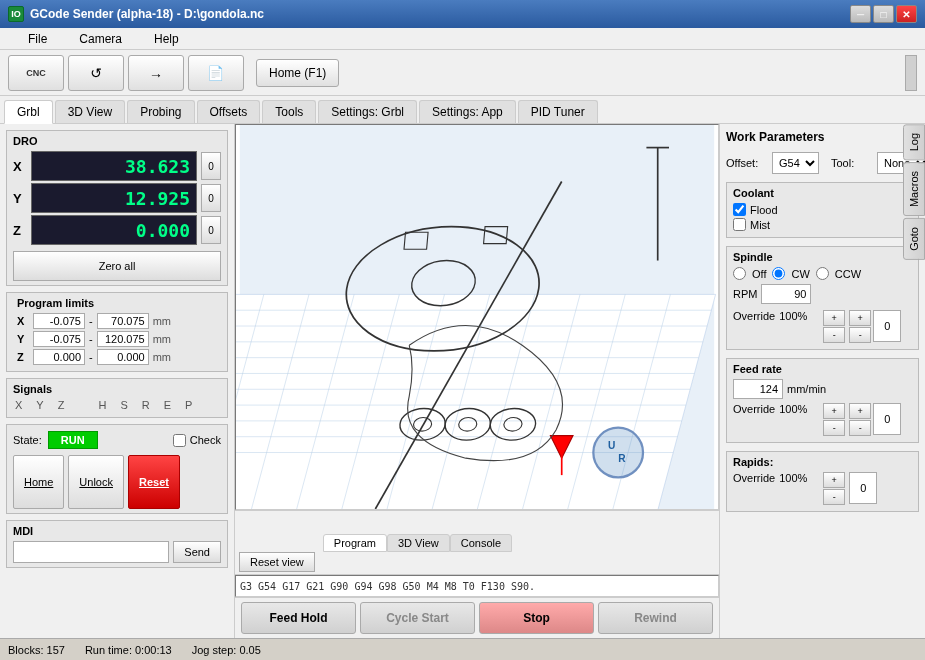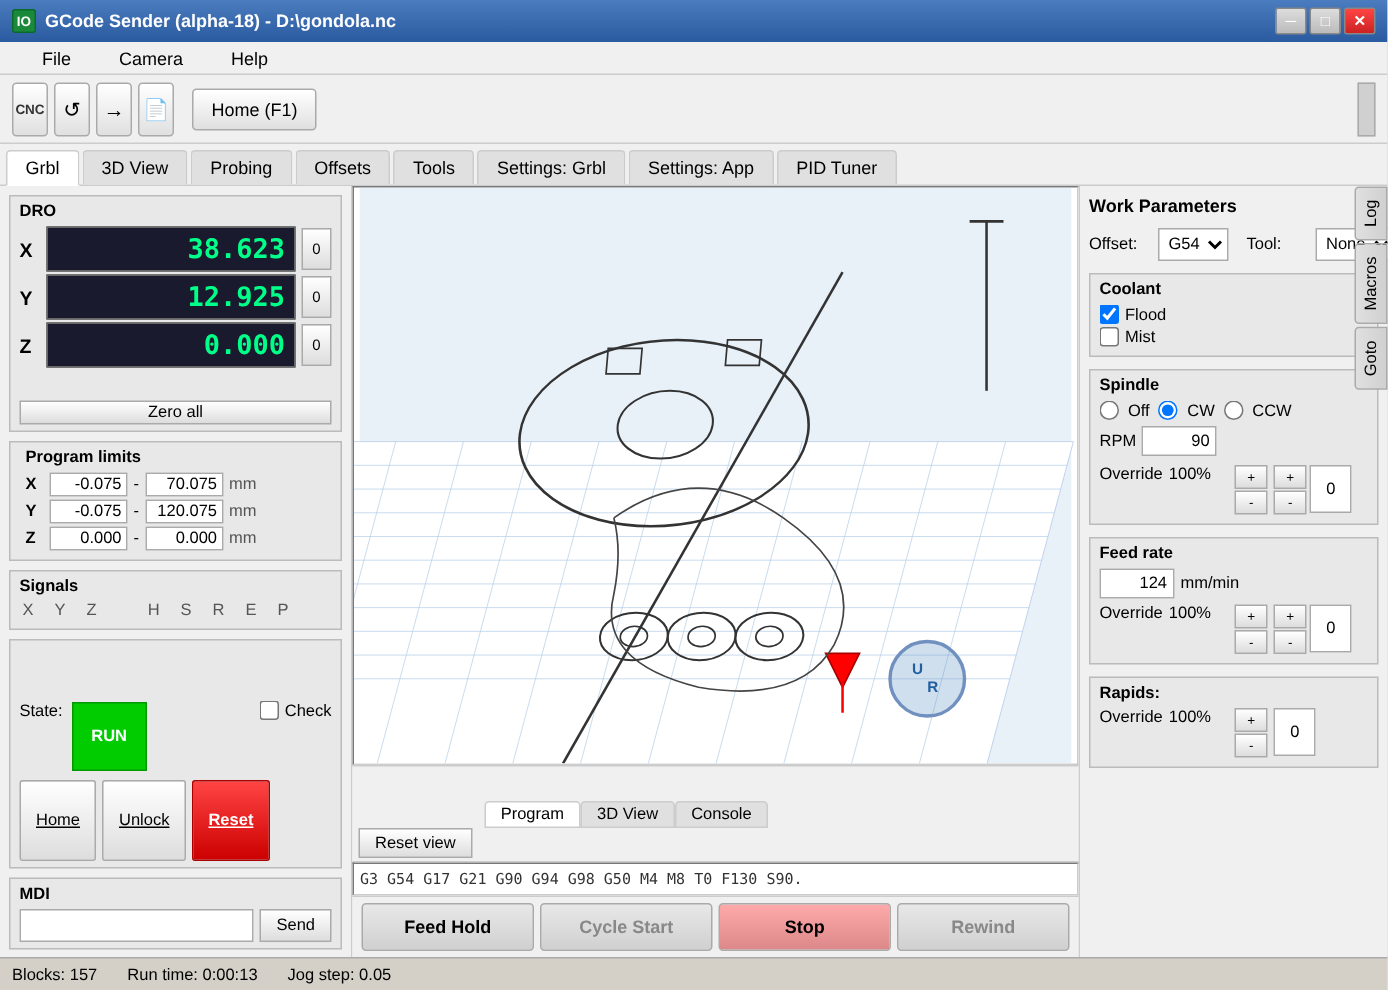--- a/index.html
+++ b/index.html
@@ -12,21 +12,21 @@
     #title-bar-controls { display: flex; gap: 2px; }
     .tb-btn { width: 21px; height: 18px; background: linear-gradient(to bottom, #ddd, #bbb); border: 1px solid #888; border-radius: 2px; cursor: pointer; display: flex; align-items: center; justify-content: center; font-size: 10px; }
     .tb-btn.close { background: linear-gradient(to bottom, #f44, #c22); color: white; }
 
     
     #menu-bar { background: #f0f0f0; border-bottom: 1px solid #ccc; height: 22px; display: flex; align-items: center; padding: 0 20px; gap: 16px; }
     .menu-item { padding: 2px 8px; cursor: pointer; font-size: 12px; }
 
     
     #toolbar { background: #f0f0f0; border-bottom: 1px solid #ccc; height: 46px; display: flex; align-items: center; padding: 4px 8px; gap: 4px; }
-    .toolbar-btn { width: 24px; height: 36px; background: linear-gradient(to bottom, #fff, #e0e0e0); border: 1px solid #aaa; border-radius: 3px; cursor: pointer; display: flex; align-items: center; justify-content: center; font-size: 14px; }
+    .toolbar-btn { width: 56px; height: 36px; background: linear-gradient(to bottom, #fff, #e0e0e0); border: 1px solid #aaa; border-radius: 3px; cursor: pointer; display: flex; align-items: center; justify-content: center; font-size: 14px; }
     .toolbar-btn.cnc { background: linear-gradient(to bottom, #fff, #e0e0e0); font-size: 9px; font-weight: bold; color: #333; }
     #home-btn { height: 28px; padding: 0 12px; background: linear-gradient(to bottom, #fff, #e0e0e0); border: 1px solid #aaa; border-radius: 3px; cursor: pointer; font-size: 12px; margin-left: 8px; }
 
     
     #tabs { background: #f0f0f0; border-bottom: 1px solid #ccc; height: 28px; display: flex; align-items: flex-end; padding: 0 4px; }
     .tab { padding: 4px 12px; border: 1px solid #ccc; border-bottom: none; background: #e0e0e0; cursor: pointer; font-size: 12px; margin-right: 2px; border-radius: 3px 3px 0 0; }
     .tab.active { background: white; border-bottom: 1px solid white; position: relative; top: 1px; }
 
     
     #main { display: flex; height: calc(660px - 28px - 22px - 46px - 28px - 22px); background: #f0f0f0; }
@@ -34,40 +34,40 @@
     
     #left-panel { width: 235px; background: #f0f0f0; border-right: 1px solid #ccc; padding: 6px; display: flex; flex-direction: column; gap: 6px; overflow: hidden; }
 
     
     #dro-section { background: #e8e8e8; border: 1px solid #bbb; padding: 4px 6px; }
     #dro-title { font-weight: bold; font-size: 11px; margin-bottom: 4px; }
     .dro-row { display: flex; align-items: center; margin-bottom: 2px; gap: 4px; }
     .dro-label { width: 14px; font-weight: bold; font-size: 13px; }
     .dro-value { flex: 1; background: #1a1a2e; color: #00ff88; font-family: monospace; font-size: 18px; font-weight: bold; text-align: right; padding: 2px 6px; border: 1px solid #666; height: 30px; display: flex; align-items: center; justify-content: flex-end; }
     .dro-zero-btn { width: 20px; height: 28px; background: linear-gradient(to bottom, #fff, #ddd); border: 1px solid #aaa; cursor: pointer; font-size: 10px; display: flex; align-items: center; justify-content: center; }
-    #zero-all-btn { width: 100%; height: 16px; background: linear-gradient(to bottom, #fff, #ddd); border: 1px solid #aaa; cursor: pointer; font-size: 11px; margin-top: 20px; }
+    #zero-all-btn { width: 100%; height: 30px; background: linear-gradient(to bottom, #fff, #ddd); border: 1px solid #aaa; cursor: pointer; font-size: 11px; margin-top: 4px; }
 
     
     #limits-section { background: #e8e8e8; border: 1px solid #bbb; padding: 4px 10px; }
     #limits-title { font-weight: bold; font-size: 11px; margin-bottom: 4px; }
     .limits-row { display: flex; align-items: center; gap: 4px; font-size: 11px; margin-bottom: 2px; }
     .limits-axis { width: 12px; font-weight: bold; }
     .limits-val { width: 52px; background: white; border: 1px solid #aaa; padding: 1px 3px; text-align: right; font-size: 11px; }
     .limits-sep { font-size: 11px; }
     .limits-unit { font-size: 11px; color: #555; }
 
     
     #signals-section { background: #e8e8e8; border: 1px solid #bbb; padding: 4px 6px; }
     #signals-title { font-weight: bold; font-size: 11px; margin-bottom: 4px; }
     .signals-labels { display: flex; gap: 14px; font-size: 11px; color: #555; margin-bottom: 2px; padding-left: 2px; }
 
     
     #state-row { display: flex; align-items: center; gap: 6px; padding: 2px 0; }
     #state-label { font-size: 11px; }
-    #state-value { background: #00cc00; color: white; font-weight: bold; font-size: 11px; padding: 16px 10px; border: 1px solid #009900; min-width: 50px; text-align: center; margin-top: 35px; }
+    #state-value { background: #00cc00; color: white; font-weight: bold; font-size: 11px; padding: 2px 10px; border: 1px solid #009900; min-width: 50px; text-align: center; }
     #check-row { display: flex; align-items: center; gap: 4px; font-size: 11px; }
     #action-buttons { display: flex; align-items: center; gap: 4px; margin-top: 4px; }
     .action-btn { padding: 20px 10px; border: 1px solid #aaa; cursor: pointer; font-size: 11px; background: linear-gradient(to bottom, #fff, #ddd); border-radius: 2px; text-decoration: underline; }
     .action-btn.unlock { background: linear-gradient(to bottom, #fff, #ddd); }
     .action-btn.reset { background: linear-gradient(to bottom, #ff4444, #cc0000); color: white; border-color: #aa0000; font-weight: bold; }
 
     
     #mdi-section { background: #e8e8e8; border: 1px solid #bbb; padding: 4px 6px; }
     #mdi-title { font-weight: bold; font-size: 11px; margin-bottom: 4px; }
     #mdi-row { display: flex; gap: 4px; }

